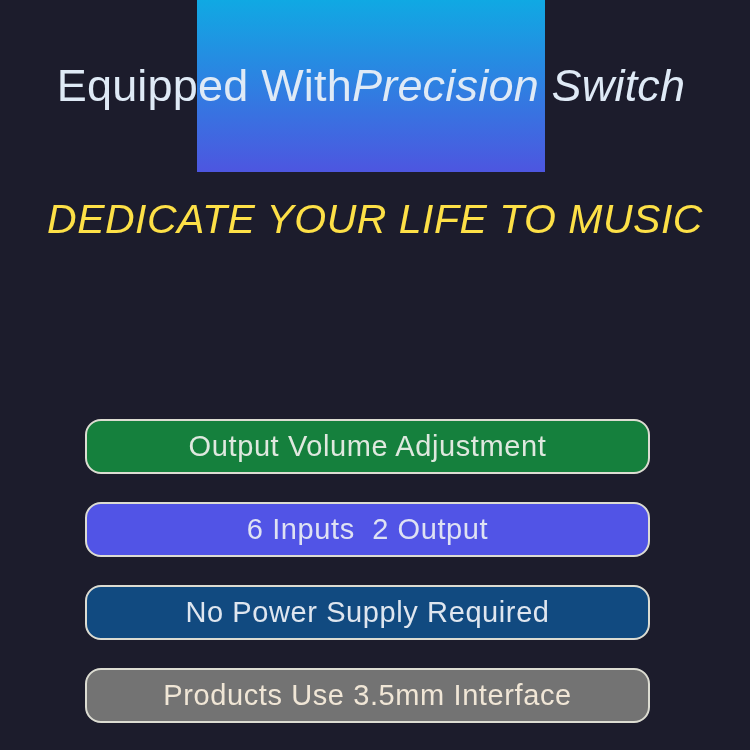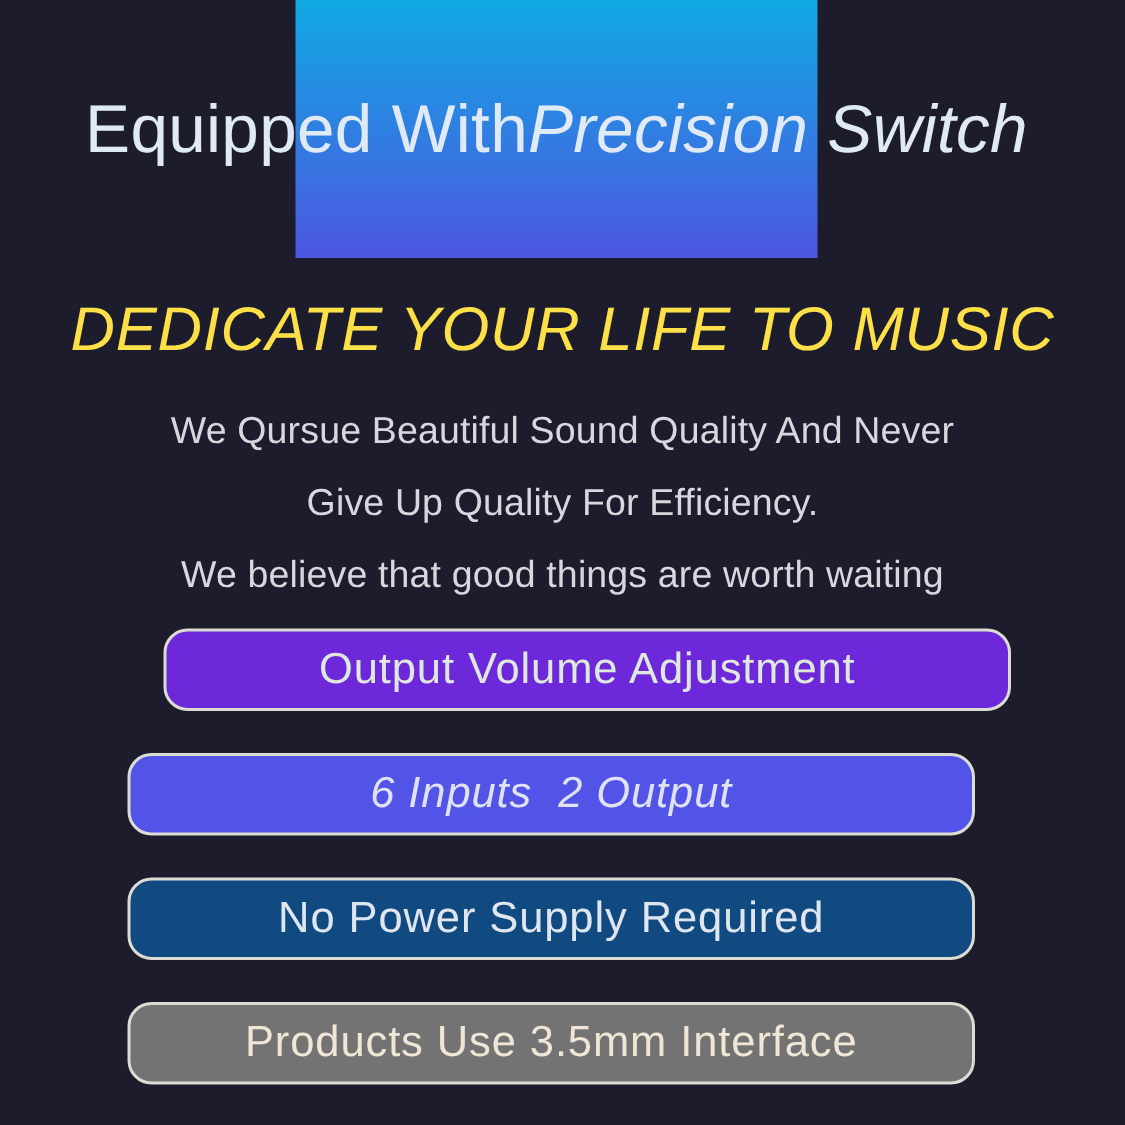--- a/index.html
+++ b/index.html
@@ -111,32 +111,27 @@
 
 <div id="panel" style="background: rgb(28, 28, 44);">
 
   <div id="hero-banner" style="background: linear-gradient(rgb(16, 169, 227) 0%, rgb(77, 86, 224) 100%);">
     <div class="hero-line" style="color: rgb(223, 234, 246);">Equipped With</div>
     <div class="hero-line" style="color: rgb(223, 234, 246); font-style: italic;">Precision Switch</div>
   </div>
 
   <div id="page-title" style="color: #fde047; font-style: italic;">DEDICATE YOUR LIFE TO MUSIC</div>
 
-  <div id="tagline-block">
-    <div class="tagline" style="color: rgb(215, 216, 222);">We Qursue Beautiful Sound Quality And Never</div>
-    <div class="tagline" style="color: rgb(215, 216, 222);">Give Up Quality For Efficiency.</div>
-    <div class="tagline" style="color: rgb(215, 216, 222);">We believe that good things are worth waiting</div>
-  </div>
 
   <div id="feature-list">
-    <div class="feature-pill" style="background: #6d28d9; border-color: rgb(220, 220, 210); margin-left: 24px;">
+    <div class="feature-pill" style="background: #15803d; border-color: rgb(220, 220, 210);">
       <span class="feature-label" style="color: rgb(223, 232, 223);">Output Volume Adjustment</span>
     </div>
     <div class="feature-pill" style="background: rgb(81, 84, 230); border-color: rgb(220, 220, 210);">
-      <span class="feature-label" style="color: rgb(223, 226, 243); font-style: italic;">6 Inputs  2 Output</span>
+      <span class="feature-label" style="color: rgb(223, 226, 243);">6 Inputs  2 Output</span>
     </div>
     <div class="feature-pill" style="background: rgb(17, 74, 128); border-color: rgb(220, 220, 210);">
       <span class="feature-label" style="color: rgb(223, 230, 239);">No Power Supply Required</span>
     </div>
     <div class="feature-pill" style="background: #737373; border-color: rgb(220, 220, 210);">
       <span class="feature-label" style="color: rgb(240, 230, 214);">Products Use 3.5mm Interface</span>
     </div>
   </div>
 
 </div>

